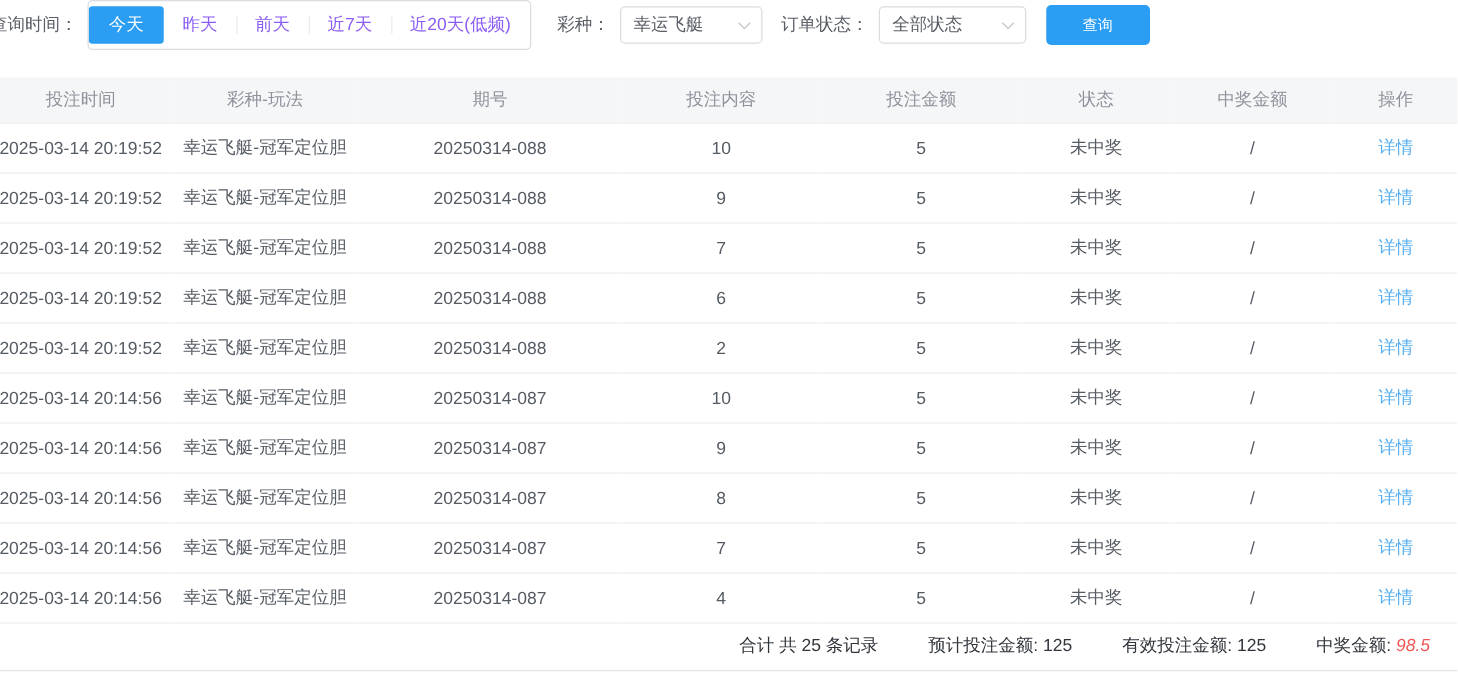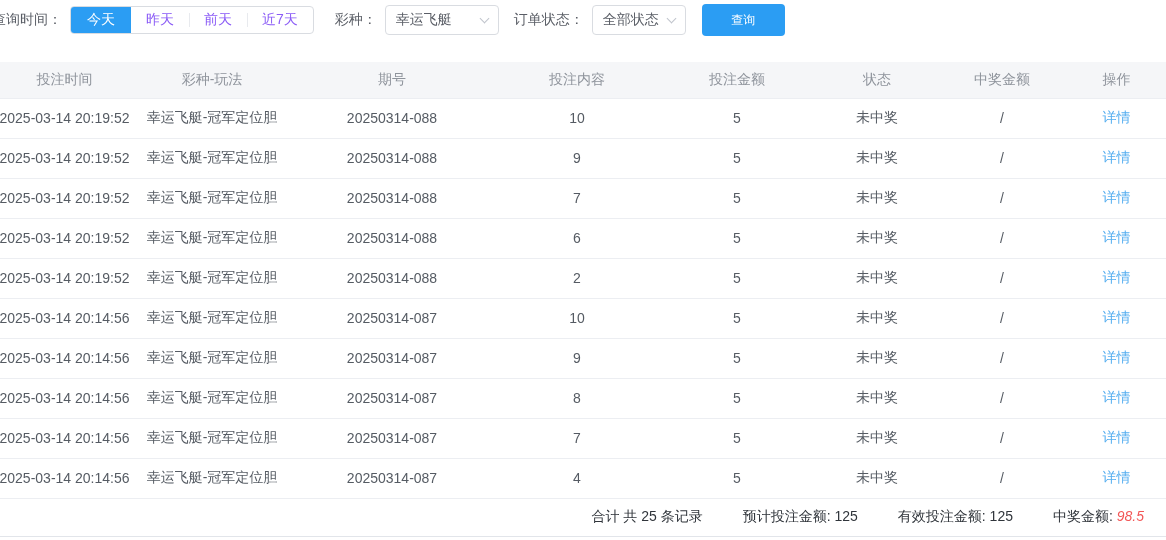--- a/index.html
+++ b/index.html
@@ -14,21 +14,21 @@
   
   .toolbar {
     display: flex; align-items: center;
     height: 32px; margin-top: 4px;
     font-size: 14px; color: #5a5e66;
     white-space: nowrap;
   }
   .tb-label { margin-right: 8px; }
   .btn-group {
     display: inline-flex; align-items: center;
-    height: 28px;
+    height: 40px;
     border: 1px solid #d9dce1; border-radius: 4px;
     margin-right: 21px;
     background: #fff;
     overflow: hidden;
   }
   .btn-group-item {
     position: relative;
     display: inline-flex; align-items: center;
     height: 30px; padding: 0 15px;
     font-size: 14px; color: #8b5cf6;
@@ -43,21 +43,21 @@
     color: #fff; border-radius: 3px;
     padding: 0 16px;
   }
   .select {
     display: inline-flex; align-items: center; justify-content: space-between;
     height: 30px; padding: 12px 10px;
     border: 1px solid #d9dce1; border-radius: 4px;
     color: #5a5e66; background: #fff; cursor: pointer;
   }
   .select.lottery { width: 114px; margin-right: 15px; }
-  .select.status  { width: 94px;  margin-right: 16px; }
+  .select.status  { width: 118px;  margin-right: 16px; }
   .chevron {
     width: 7px; height: 7px; margin-left: 8px; margin-top: -4px;
     border-right: 1.4px solid #c0c4cc; border-bottom: 1.4px solid #c0c4cc;
     transform: rotate(45deg); flex: none;
   }
   .query-btn {
     width: 83px; height: 32px;
     border: none; border-radius: 4px;
     background: var(--primary-blue, #2b9df3);
     color: #fff; font-size: 12px;
@@ -100,20 +100,21 @@
 
 <div class="page">
 
   <div class="toolbar">
     <span class="tb-label">查询时间：</span>
     <div class="btn-group">
         <div class="btn-group-item selected">今天</div>
         <div class="btn-group-item">昨天</div>
         <div class="btn-group-item with-divider">前天</div>
         <div class="btn-group-item with-divider">近7天</div>
+        <div class="btn-group-item with-divider">近20天(低频)</div>
       </div>
 
     <span class="tb-label">彩种：</span>
     <div class="select lottery">
       <span>幸运飞艇</span>
       <span class="chevron"></span>
     </div>
 
     <span class="tb-label">订单状态：</span>
     <div class="select status">

